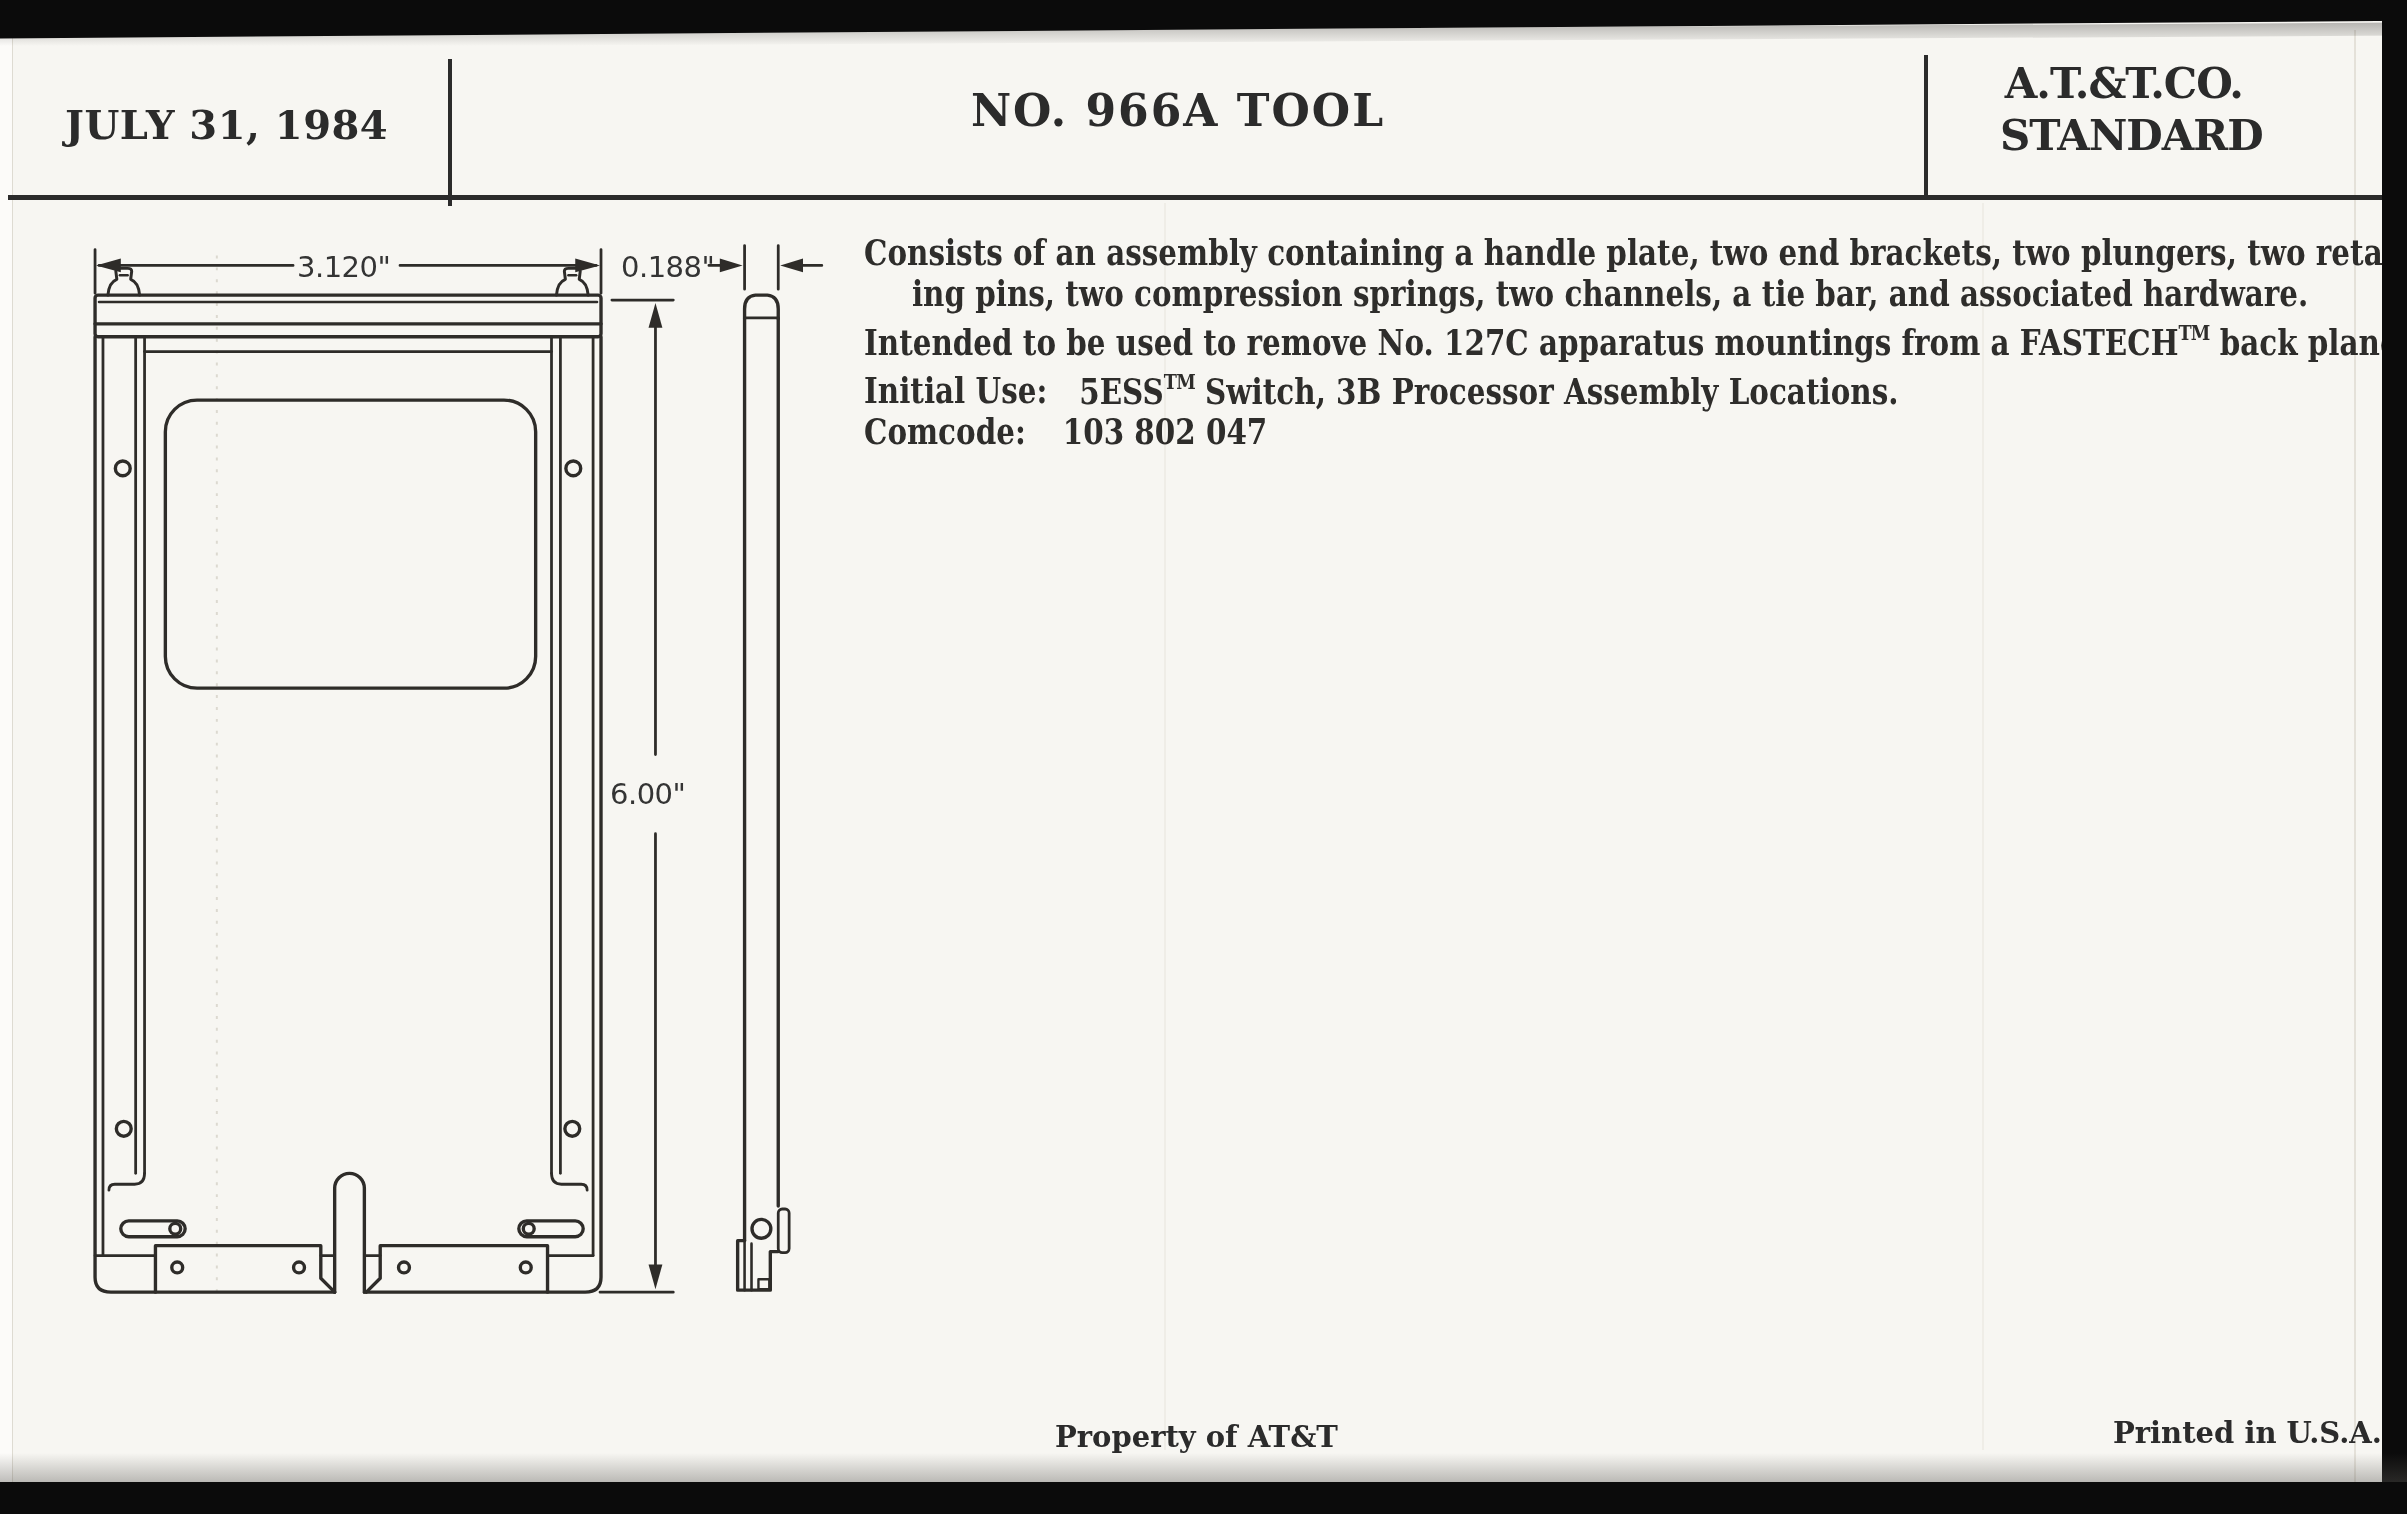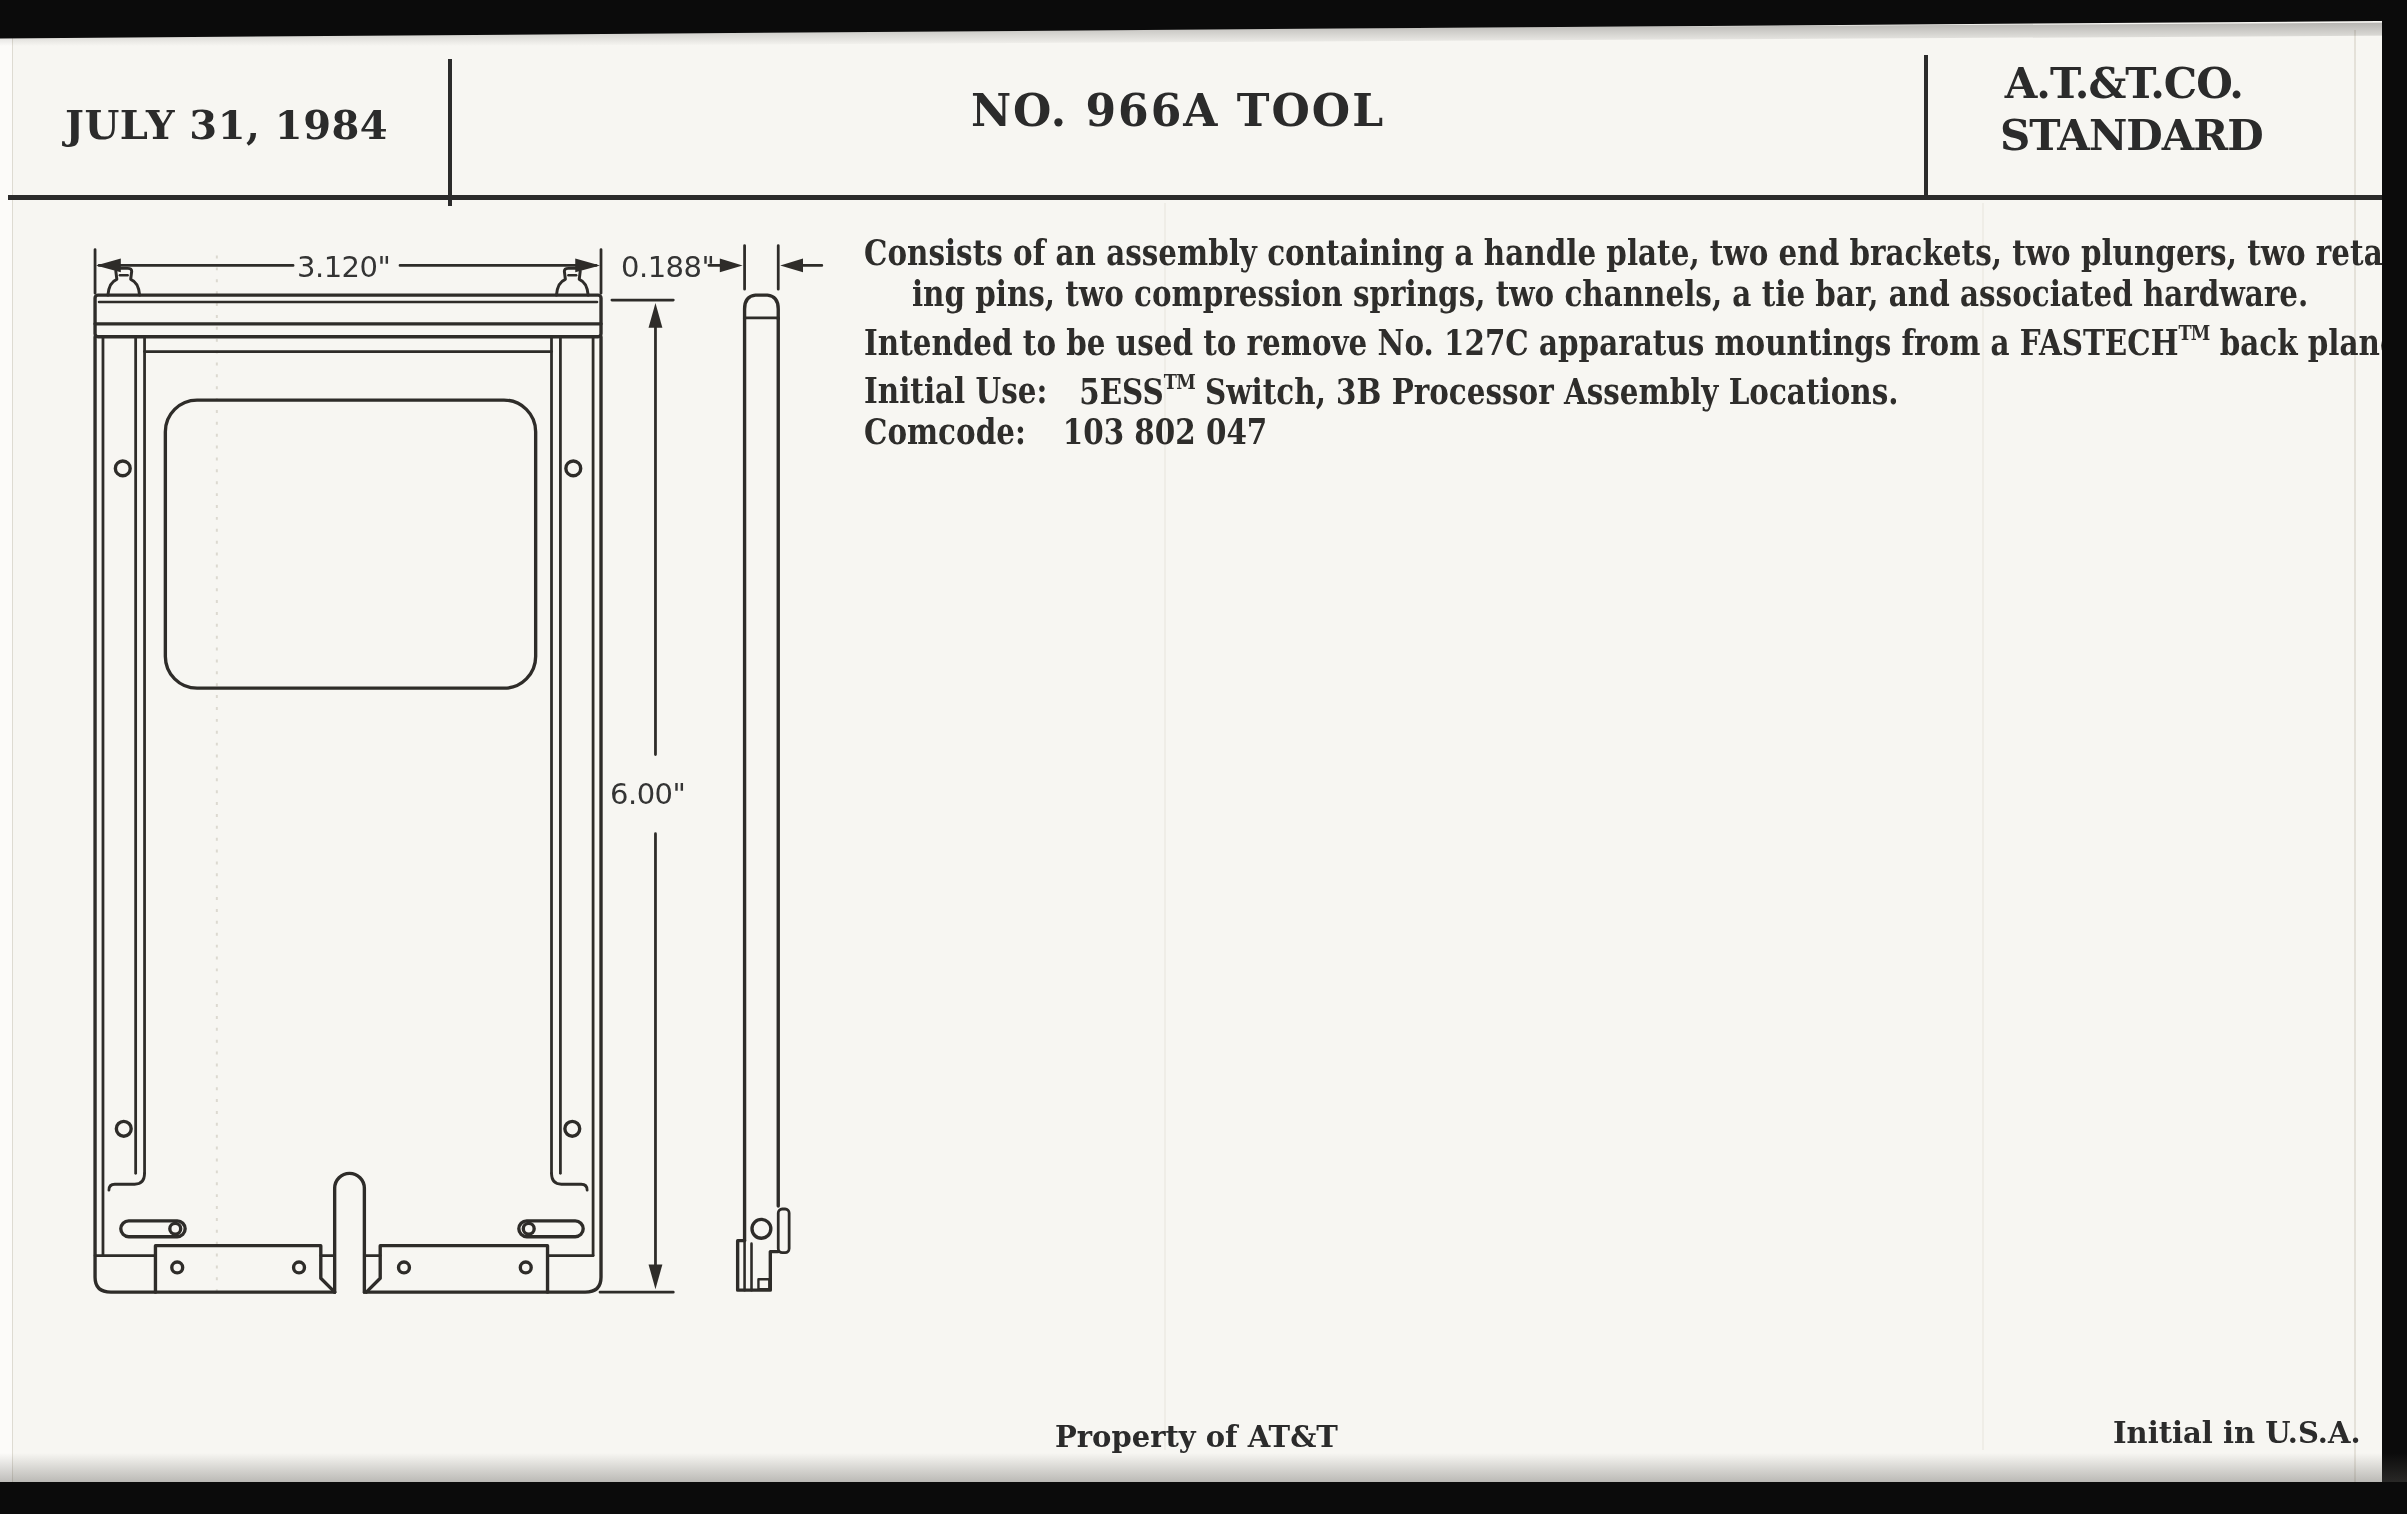--- a/index.html
+++ b/index.html
@@ -161,21 +161,21 @@
 
   <div class="desc">
     <div class="ln">Consists of an assembly containing a handle plate, two end brackets, two plungers, two retain-</div>
     <div class="ln indent">ing pins, two compression springs, two channels, a tie bar, and associated hardware.</div>
     <div class="ln"><span>Intended to be used to remove No. 127C apparatus mountings from a FASTECH</span><sup>TM</sup><span> back plane.</span></div>
     <div class="ln"><span class="gap1">Initial Use:</span><span>5ESS</span><sup>TM</sup><span> Switch, 3B Processor Assembly Locations.</span></div>
     <div class="ln"><span class="gap2">Comcode:</span><span>103 802 047</span></div>
   </div>
 
   <div class="foot" id="foot-left">Property of AT&amp;T</div>
-  <div class="foot" id="foot-right">Initial in U.S.A.</div>
+  <div class="foot" id="foot-right">Printed in U.S.A.</div>
 
   <div class="band-top-shadow"></div>
   <div class="band-top"></div>
   <div class="band-right"></div>
   <div class="band-bottom-smudge"></div>
   <div class="band-bottom"></div>
 </div>
 
 
 </body></html>

